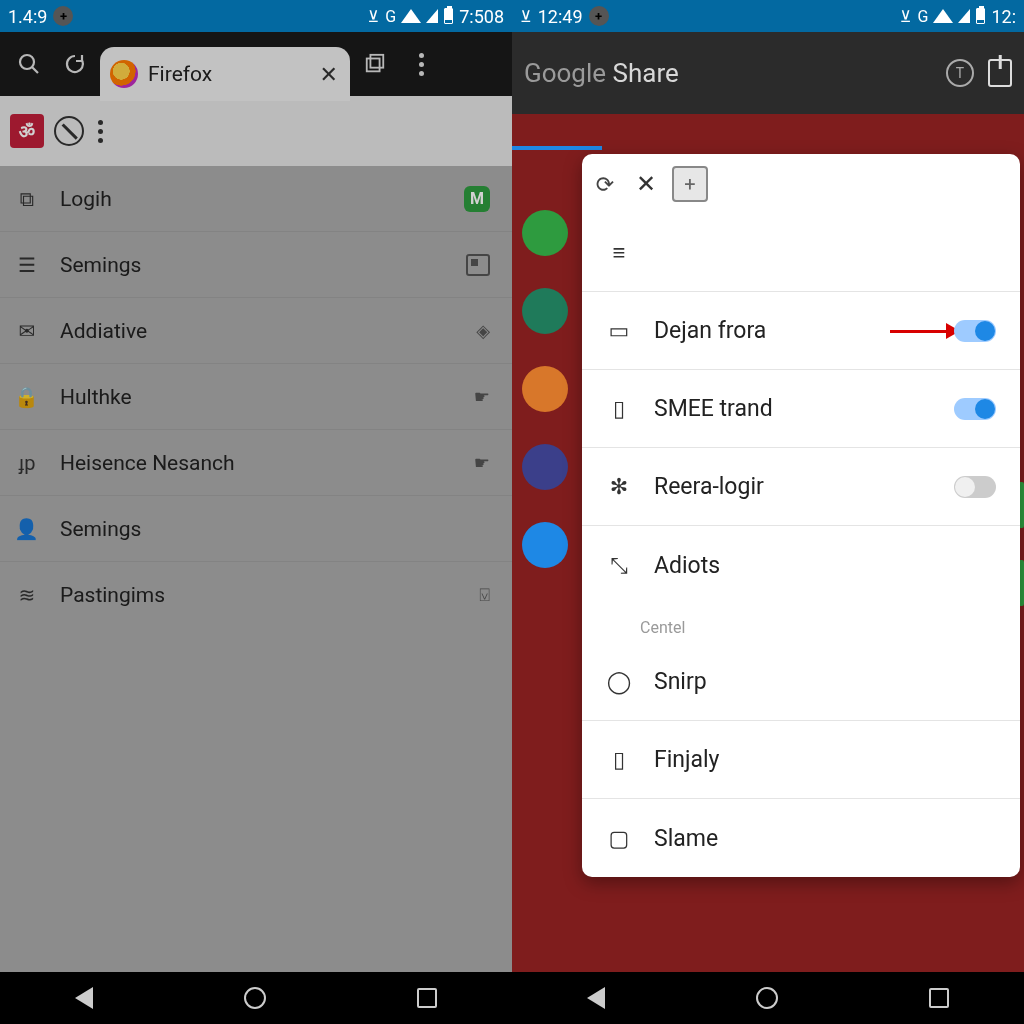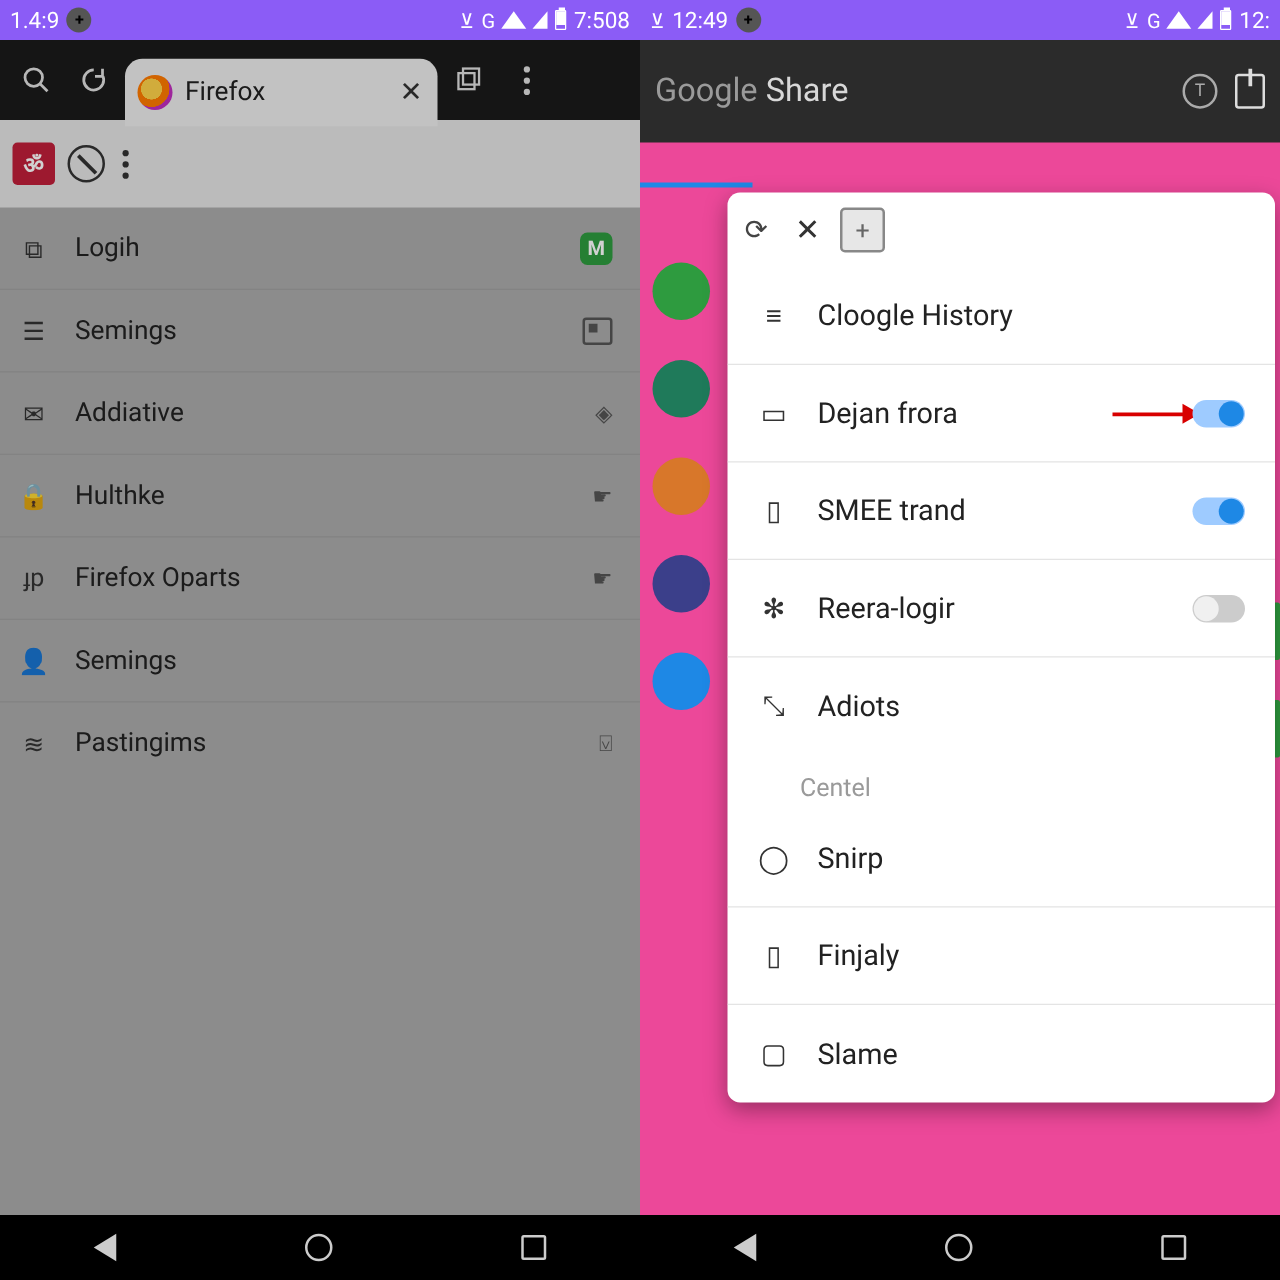--- a/index.html
+++ b/index.html
@@ -6,21 +6,21 @@
   html, body {
     width: 1024px; height: 1024px; overflow: hidden;
     font-family: Roboto, "Helvetica Neue", Arial, sans-serif;
     background: #000;
   }
   .phones { display: flex; width: 1024px; height: 1024px; }
   .phone { width: 512px; height: 1024px; position: relative; background:#000; }
 
   
   .status-bar {
-    height: 32px; width: 100%; background:#8b5cf6; color:#fff;
+    height: 32px; width: 100%; background:#0369a1; color:#fff;
     font-size: 18px; display:flex; align-items:center;
     justify-content:space-between; padding:0 8px;
   }
   .status-left, .status-right { display:flex; align-items:center; gap:6px; }
   .status-right .tri {
     width:0; height:0; border-left:12px solid transparent;
     border-bottom:14px solid #fff;
   }
   .status-right .batt {
     width:9px; height:16px; border:1px solid #fff; border-radius:1px;
@@ -113,21 +113,21 @@
   .mbadge{width:26px;height:26px;border-radius:6px;background:#2e9b3f;color:#fff;display:flex;align-items:center;justify-content:center;font-weight:bold;font-size:16px;}
   .rbox{width:24px;height:22px;border:2px solid #555;border-radius:3px;position:relative;}
   .rbox::after{content:"";position:absolute;left:3px;top:3px;width:7px;height:7px;background:#555;}
 
   
   .dim{ position:absolute; inset:0; background:rgba(0,0,0,0.18); pointer-events:none;}
 
   
   .right .content{
     position:absolute; top:32px; left:0; right:0; bottom:52px;
-    background:#ec4899;
+    background:#7f1d1d;
   }
   .rtop{
     height:82px; background:#2b2b2b; display:flex; align-items:center; padding:0 12px; gap:14px;
     color:#d0d0d0; font-size:26px;
   }
   .rtop .g{color:#9a9a9a;}
   .rtop .share{color:#d8d8d8;}
   .rtop .spacer{flex:1;}
   .t-icon{
     width:28px;height:28px;border:2.5px solid #aaa;border-radius:50%;display:flex;align-items:center;justify-content:center;font-size:14px;color:#aaa;
@@ -170,21 +170,21 @@
   .reload2{width:30px;display:flex;justify-content:center;color:#444;font-size:22px;}
 
   .poplist{}
   .pitem{
     display:flex;align-items:center;gap:22px;height:78px;padding:0 24px;
     font-size:23px;color:#222;border-bottom:1px solid #e4e4e4;
   }
   .pitem .pi-icon{width:26px;color:#333;font-size:22px;display:flex;justify-content:center;}
   .pitem .spacer{flex:1;}
   .section-label{
-    padding:14px 24px 6px 58px; font-size:20px; color:#9a9a9a;
+    padding:14px 24px 6px 58px; font-size:16px; color:#9a9a9a;
   }
   .toggle{
     width:42px;height:22px;border-radius:12px;background:#ccc;position:relative;
   }
   .toggle::after{content:"";position:absolute;top:1px;width:20px;height:20px;border-radius:50%;background:#fff;}
   .toggle.off::after{left:1px;background:#f0f0f0;}
   .toggle.on{background:#9ecbff;}
   .toggle.on::after{right:1px;background:#1e88e5;}
 
   .arrow{
@@ -293,21 +293,21 @@
           <div class="li-icon">
               <span>🔒</span>
             </div>
           <span>Hulthke</span>
           <div class="li-right">☛</div>
         </div>
         <div class="litem">
           <div class="li-icon" style="">
               <span>ɟp</span>
             </div>
-          <span>Firefox Oparts</span>
+          <span>Heisence Nesanch</span>
           <div class="li-right">☛</div>
         </div>
         <div class="litem">
           <div class="li-icon">
               <span>👤</span>
             </div>
           <span>Semings</span>
         </div>
         <div class="litem" style="border-bottom:none;">
           <div class="li-icon">
@@ -370,21 +370,20 @@
           <div class="pop-x">✕</div>
           <div class="pop-plus">+</div>
         </div>
 
         <div class="poplist">
 
           <div class="pitem">
             <div class="pi-icon">
                 <span>≡</span>
               </div>
-            <span>Cloogle History</span>
           </div>
 
           <div class="pitem" style="position:relative;">
             <div class="pi-icon">
                 <span>▭</span>
               </div>
             <span>Dejan frora</span>
             <div class="spacer"></div>
             <div class="arrow" style="right:60px;top:31px;">
               <div class="line"></div>

